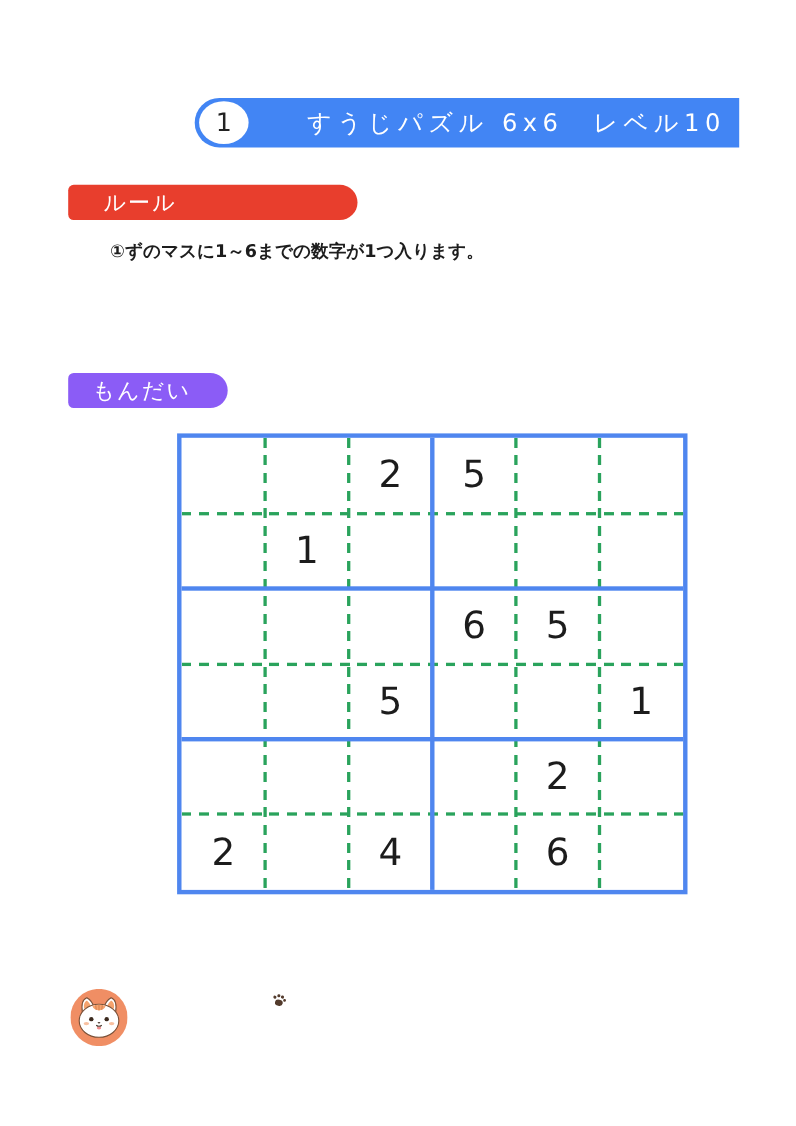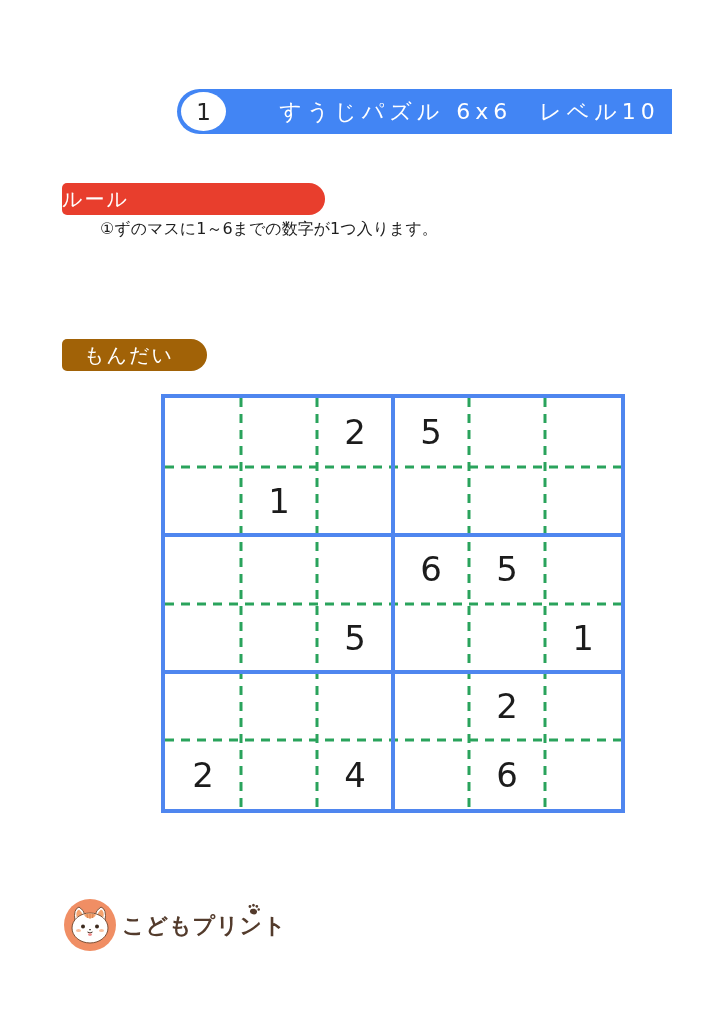--- a/index.html
+++ b/index.html
@@ -46,43 +46,45 @@
     position: absolute;
     height: 32px;
     display: flex; align-items: center;
     color: #fff;
     font-size: 20px;
     letter-spacing: 2px;
     border-radius: 5px 16px 16px 5px;
     box-sizing: border-box;
   }
   .rules-label {
-    left: 62px; top: 183px;
+    left: 62px; top: 168px;
     width: 263px;
+    padding-left: 32px;
     background: #e83e2d;
   }
   .problem-label {
     left: 62px; top: 339px;
     width: 145px;
     padding-left: 22px;
-    background: #a16207;
+    background: #8b5cf6;
     font-family: Liberation Serif, serif;
   }
 
   
   .rules-text {
     position: absolute;
     left: 100px; top: 214px;
     color: #1d1d1d;
     font-size: 16px;
   }
   .rule-line {
     height: 30px;
     line-height: 30px;
     white-space: nowrap;
+    font-weight: bold;
   }
 
   
   .grid {
     position: absolute;
     left: 161px; top: 394px;
     width: 464px; height: 419px;
     box-sizing: border-box;
     border: 4px solid #4f86ef;
     background: #fff;
@@ -224,21 +226,20 @@
       <path d="M29 15 L28.5 19" stroke="#d9824e" stroke-width="1" fill="none"></path>
       <circle cx="19" cy="27.5" r="2" fill="#3c2a1e"></circle>
       <circle cx="33" cy="27.5" r="2" fill="#3c2a1e"></circle>
       <ellipse cx="14.5" cy="31.5" rx="2.5" ry="1.5" fill="#f8c0a0"></ellipse>
       <ellipse cx="37.5" cy="31.5" rx="2.5" ry="1.5" fill="#f8c0a0"></ellipse>
       <path d="M25 30.5 Q26 31.4 27 30.5" stroke="#3c2a1e" stroke-width="1" fill="none"></path>
       <path d="M23.5 33 Q26 35 28.5 33" stroke="#3c2a1e" stroke-width="1" fill="none"></path>
       <ellipse cx="26" cy="35.6" rx="2" ry="1.3" fill="#ef8b8b"></ellipse>
     </svg>
   </div>
-  <div class="brand-text">こどもプリント</div>
   <div class="paw">
     <svg viewBox="0 0 12 12" width="13" height="13">
       <g fill="#533b2c">
         <circle cx="2" cy="4" r="1.3"></circle>
         <circle cx="5" cy="2.2" r="1.3"></circle>
         <circle cx="8.2" cy="2.6" r="1.3"></circle>
         <circle cx="10.5" cy="5" r="1.2"></circle>
         <ellipse cx="6.2" cy="7.9" rx="3.3" ry="2.6"></ellipse>
       </g>
     </svg>

